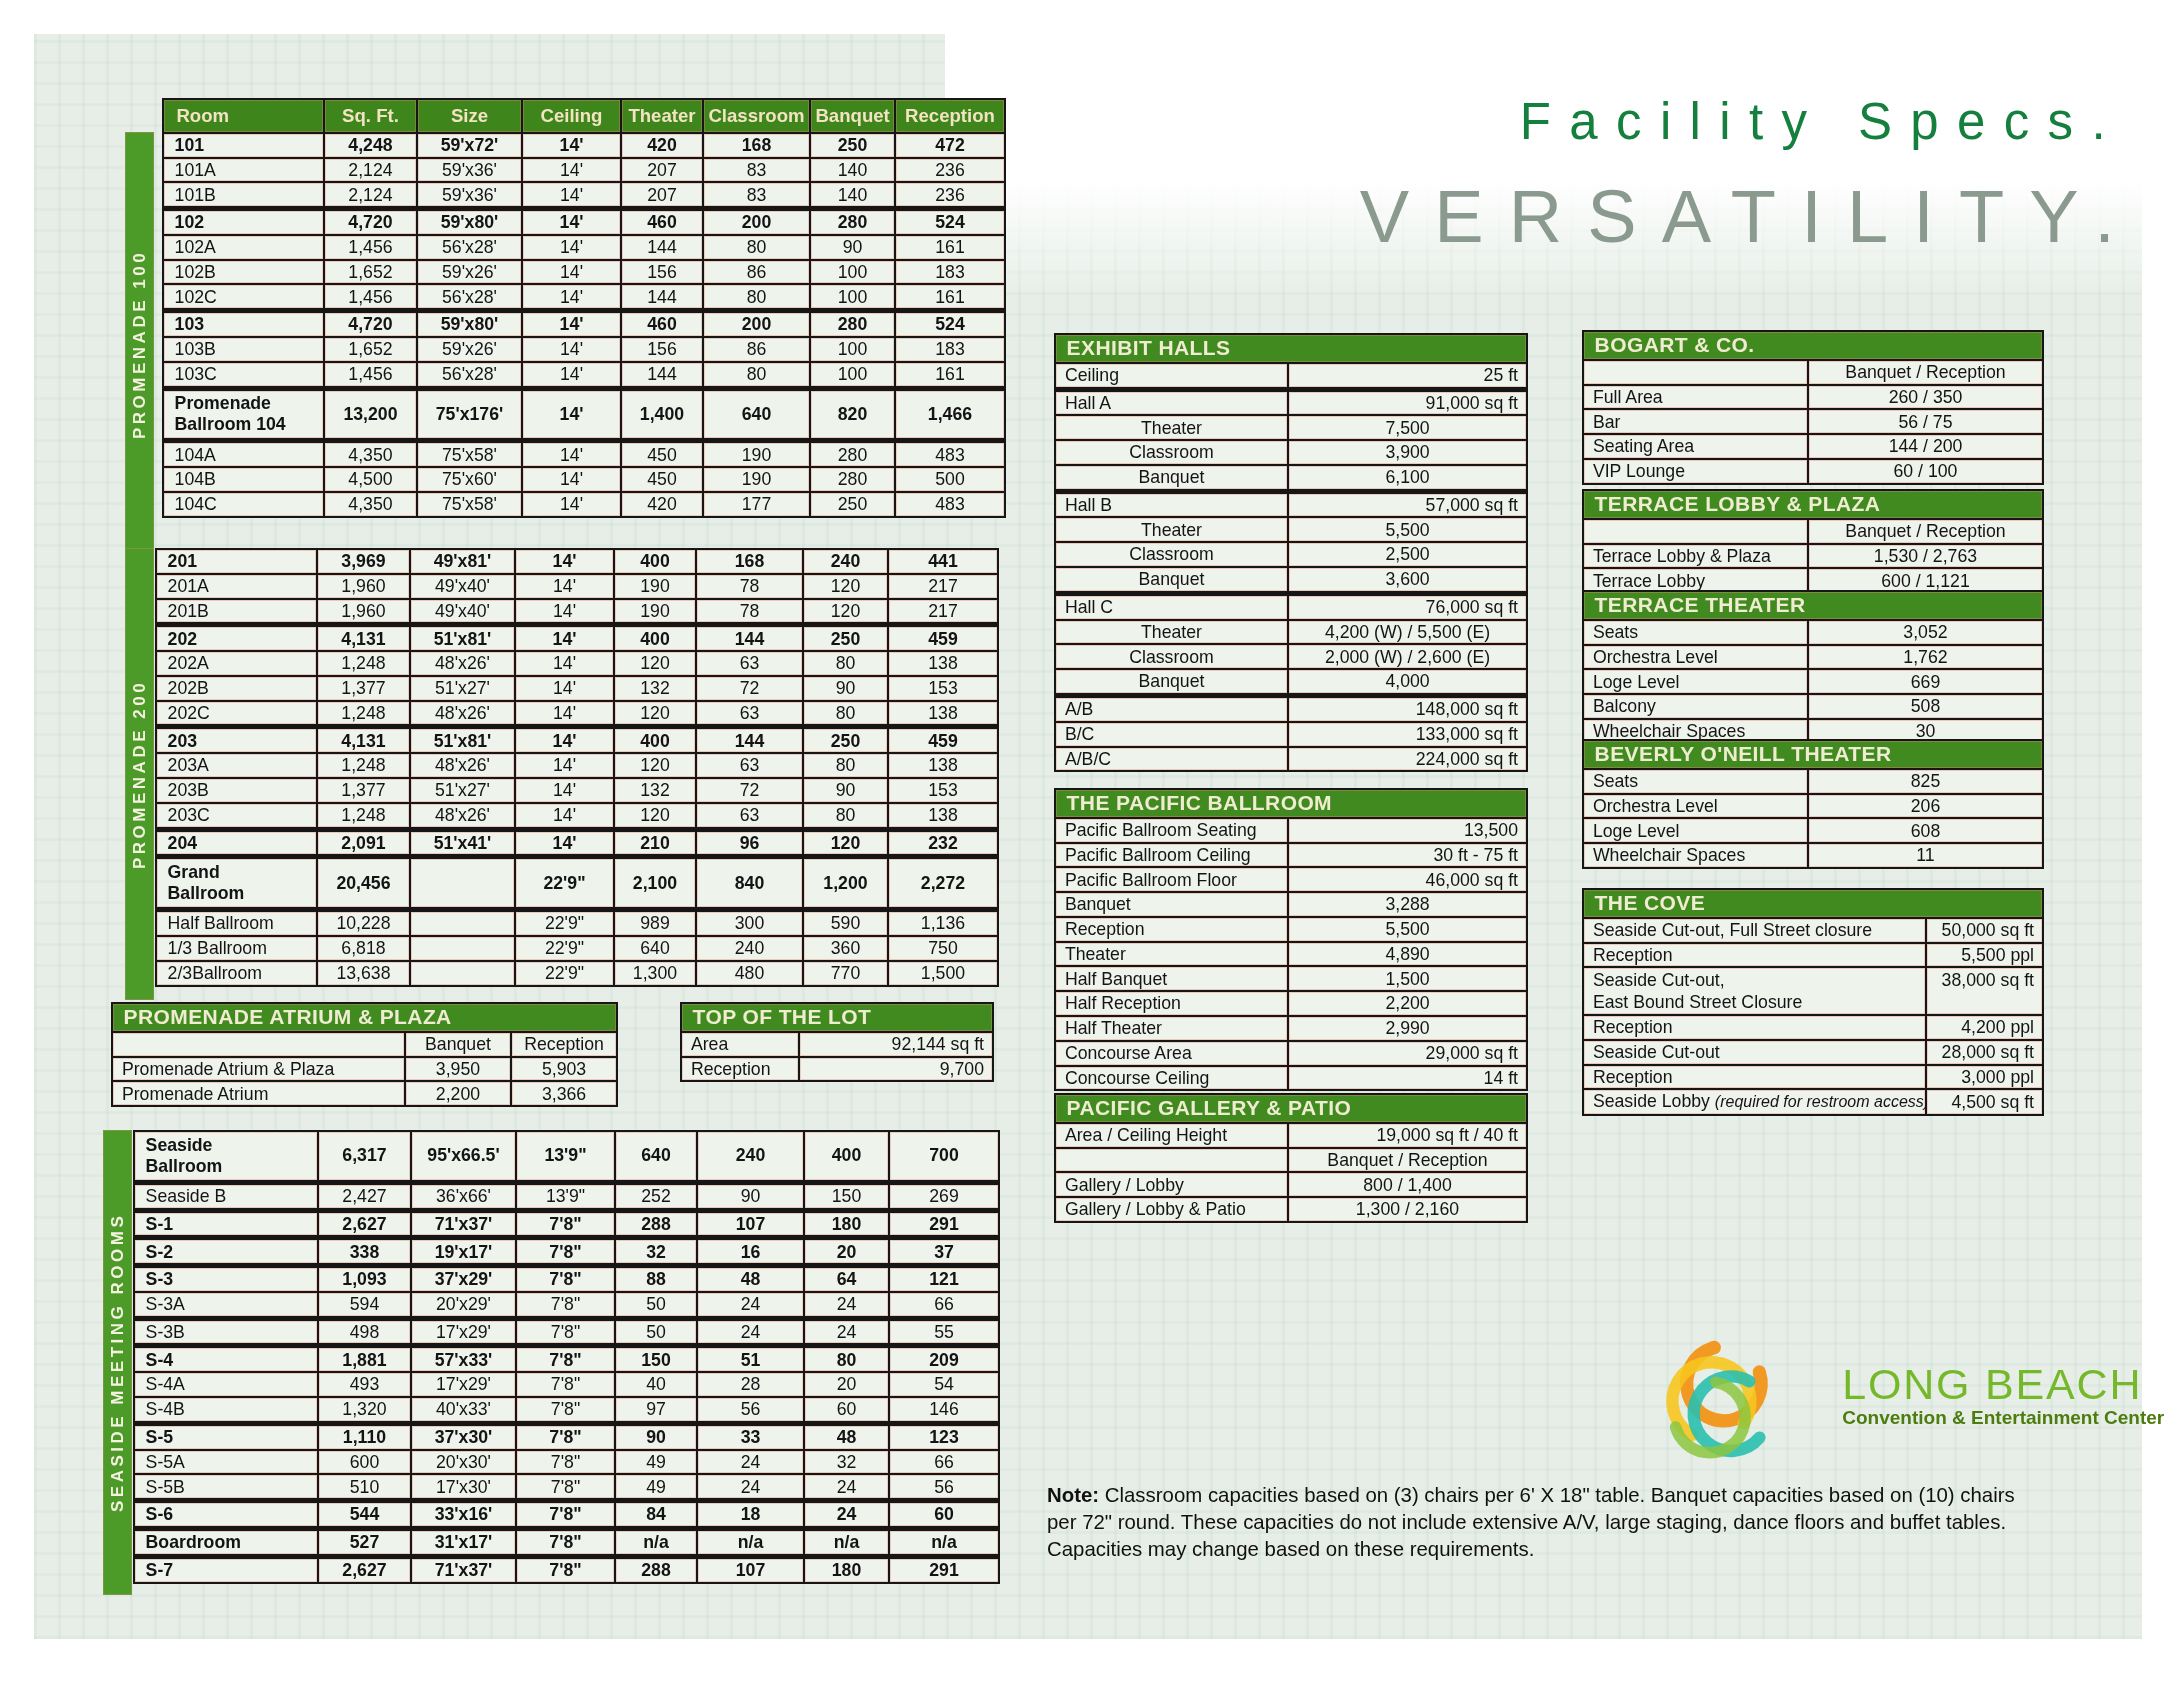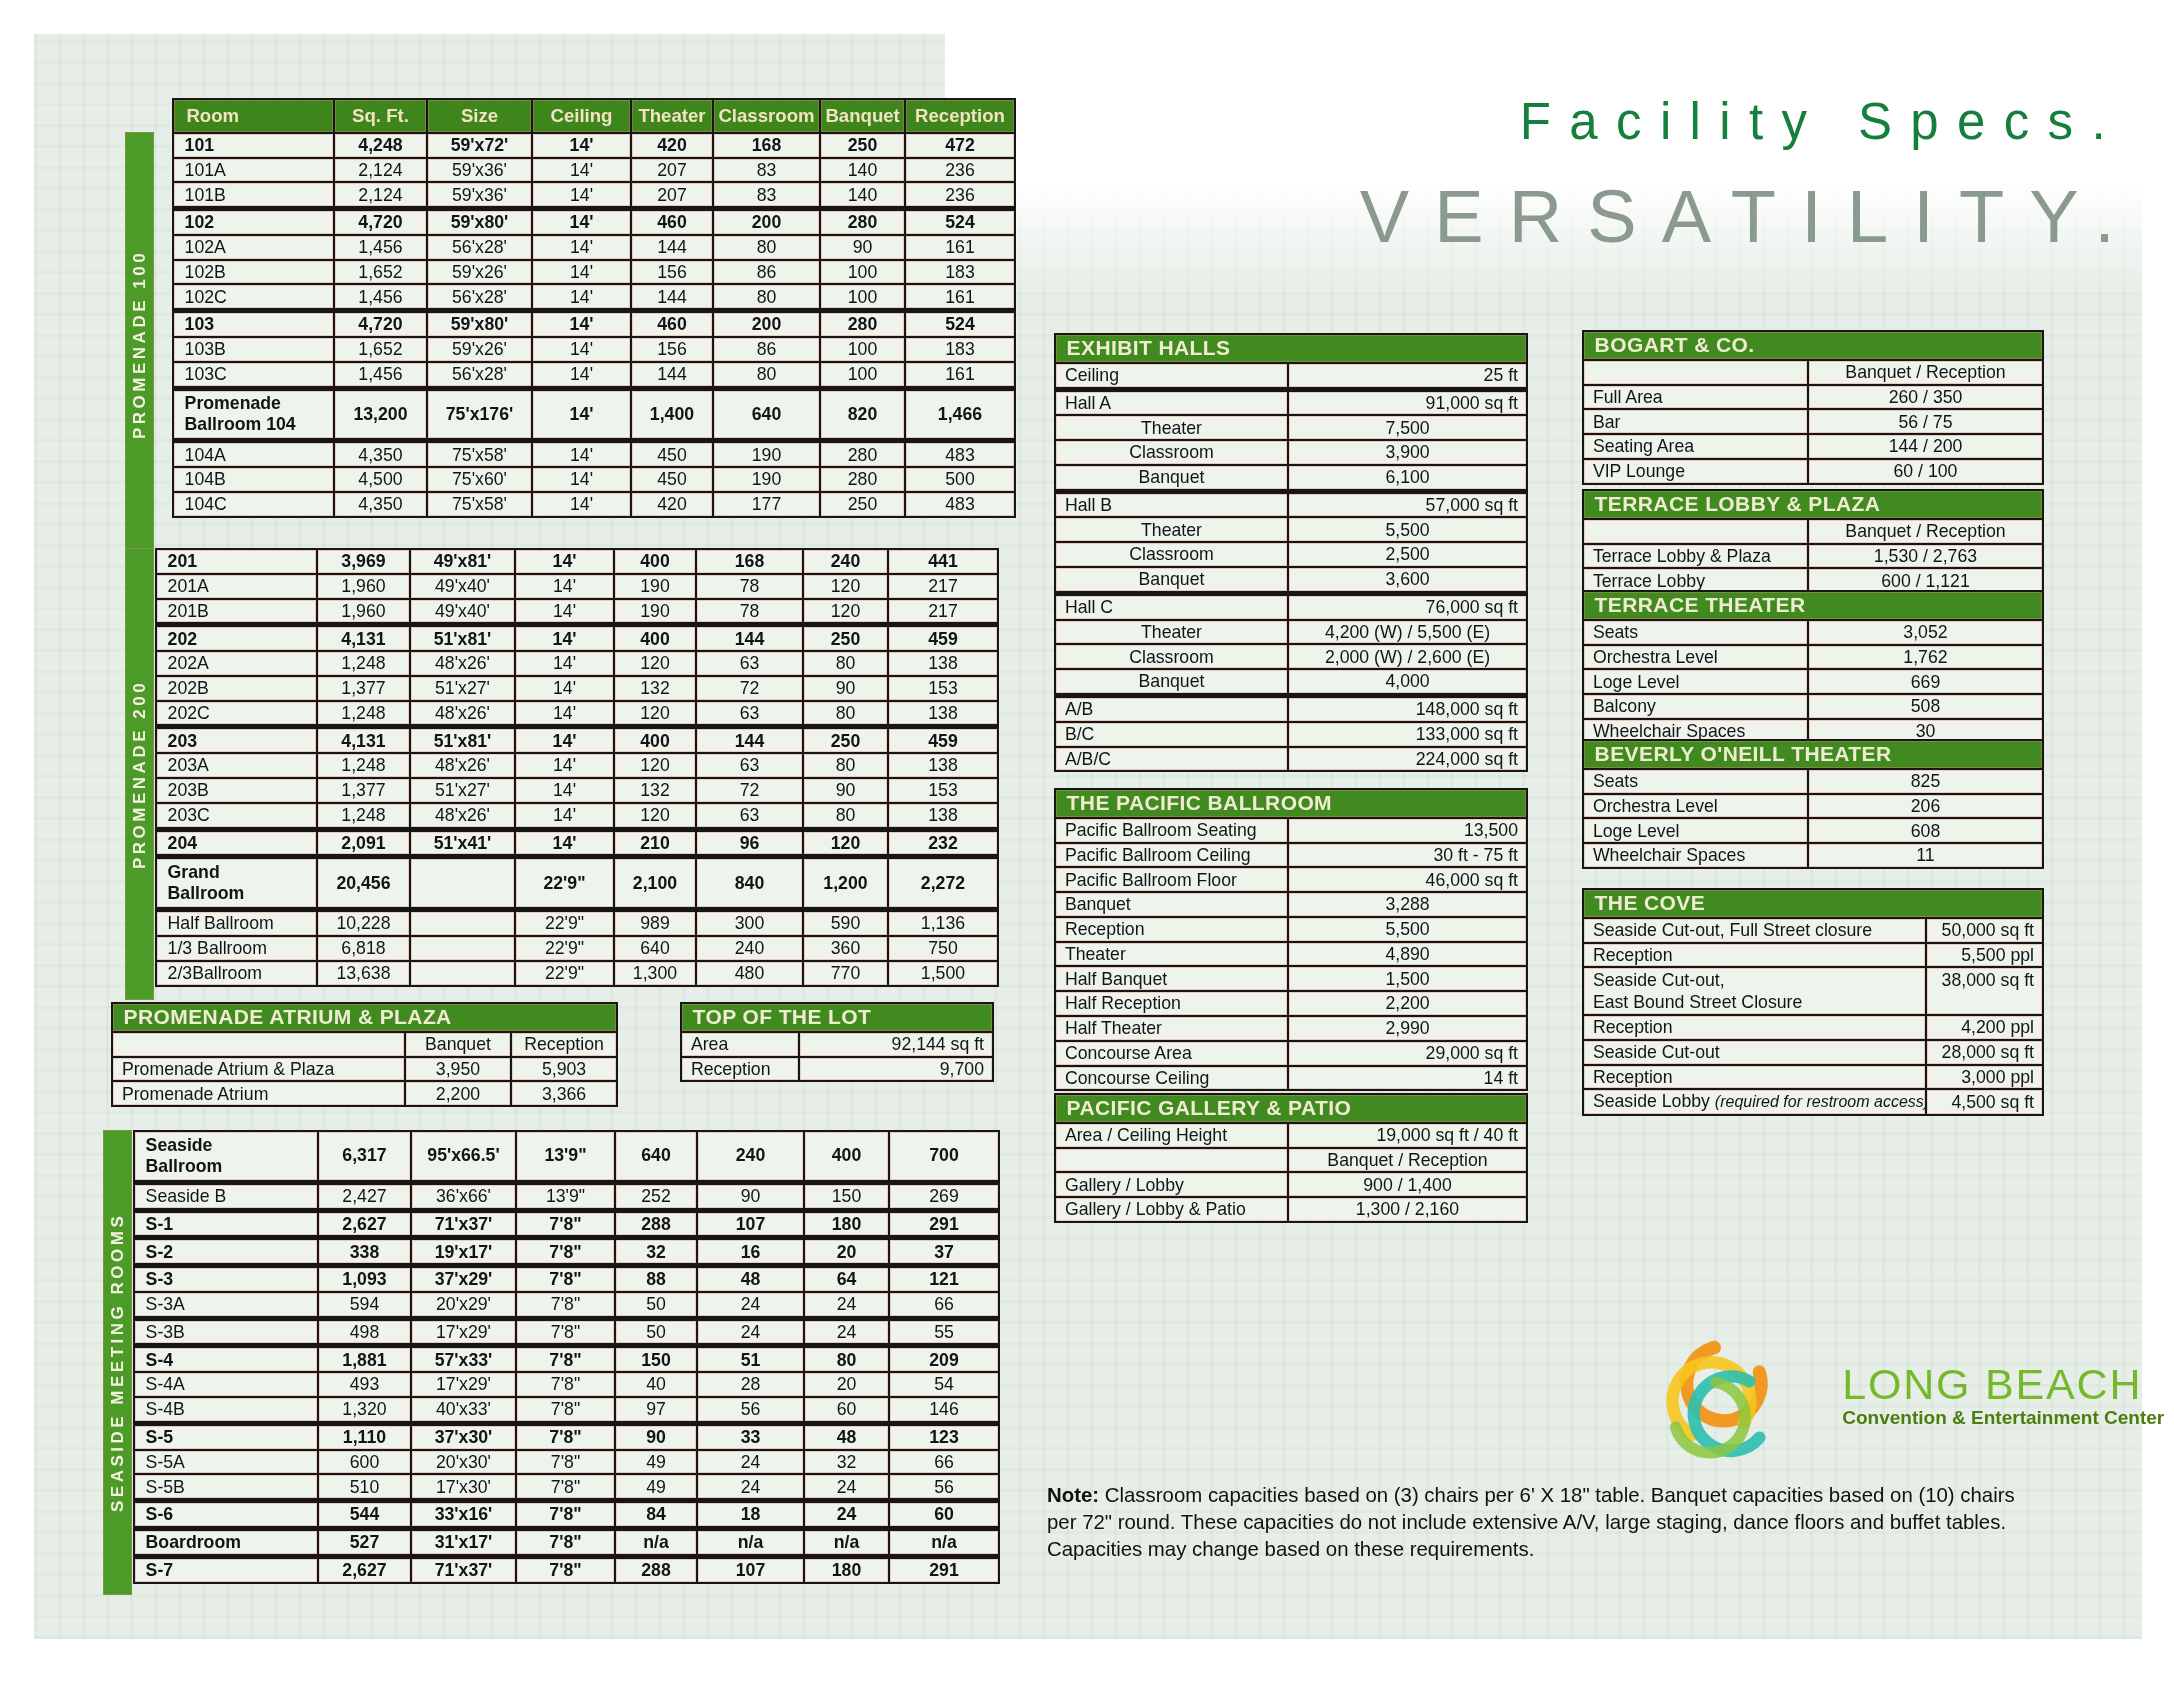--- a/index.html
+++ b/index.html
@@ -80,21 +80,21 @@
 </head>
 <body>
 
 <div class="sheet">
   <div class="white-fade"></div>
 </div>
 
 <div class="facility">Facility Specs.</div>
 <div class="versatility">VERSATILITY.</div>
 
-<table class="grid" id="t100" style="left:172px;top:98px;width:842px;">
+<table class="grid" id="t100" style="left:162px;top:98px;width:842px;">
     <colgroup>
       <col style="width:161px">
       <col style="width:93px">
       <col style="width:105px">
       <col style="width:99px">
       <col style="width:82px">
       <col style="width:107px">
       <col style="width:85px">
       <col style="width:110px">
     </colgroup>
@@ -793,21 +793,21 @@
       <tr class="">
         <td class="l">Area / Ceiling Height</td>
         <td class="r">19,000 sq ft / 40 ft</td>
       </tr>
       <tr class="">
         <td class="l"></td>
         <td class="c">Banquet  /  Reception</td>
       </tr>
       <tr class="">
         <td class="l">Gallery / Lobby</td>
-        <td class="c">900 / 1,400</td>
+        <td class="c">800 / 1,400</td>
       </tr>
       <tr class="">
         <td class="l">Gallery / Lobby &amp; Patio</td>
         <td class="c">1,300 / 2,160</td>
       </tr>
     </tbody>
   </table>
 
 <table class="grid" id="bogart" style="left:1582px;top:330px;width:460px;">
     <colgroup>

